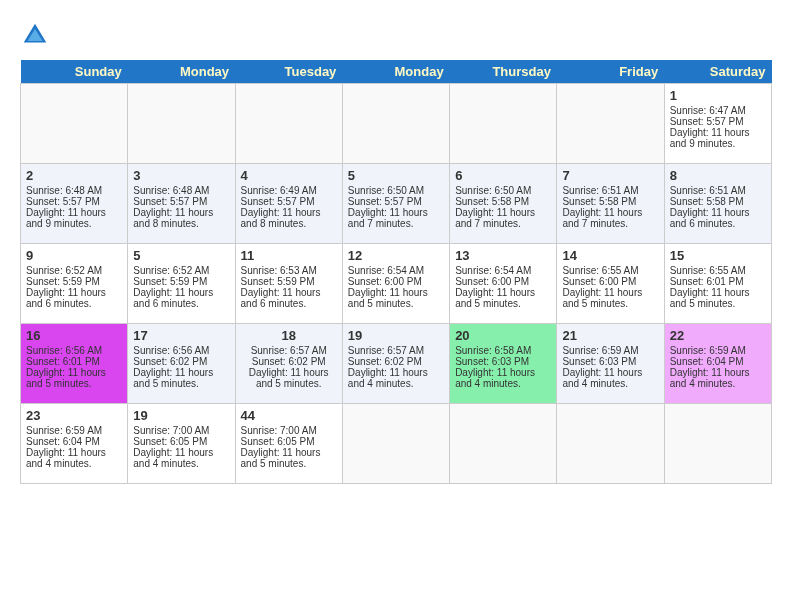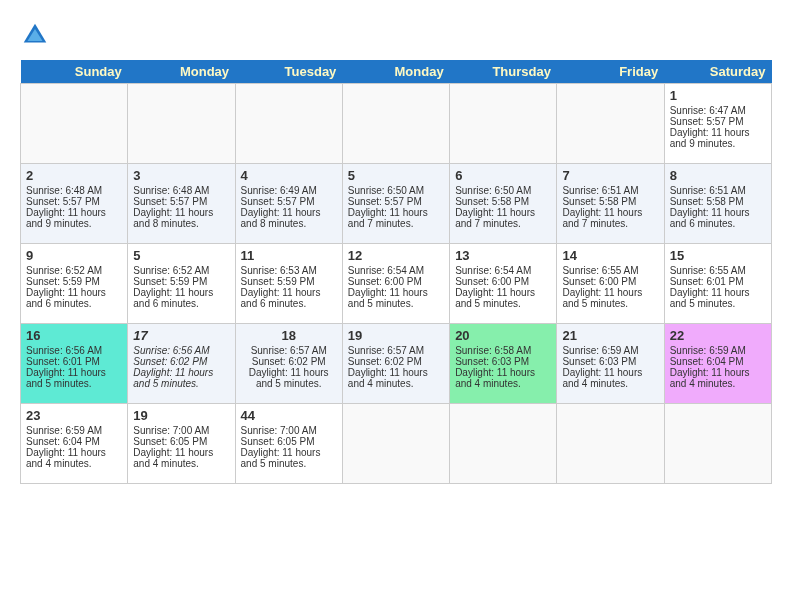--- a/index.html
+++ b/index.html
@@ -237,28 +237,28 @@
         </td>
         <td>
           <span class="day-num">15</span>
           <div>Sunrise: 6:55 AM</div>
           <div>Sunset: 6:01 PM</div>
           <div>Daylight: 11 hours</div>
           <div>and 5 minutes.</div>
         </td>
       </tr>
       <tr>
-        <td style="background-color: #5eead4; margin-top: 23px;">
+        <td style="background-color: #d946ef; margin-top: 23px;">
           <span class="day-num">16</span>
           <div>Sunrise: 6:56 AM</div>
           <div>Sunset: 6:01 PM</div>
           <div>Daylight: 11 hours</div>
           <div>and 5 minutes.</div>
         </td>
-        <td style="background-color: rgb(240, 244, 250); font-style: italic;">
+        <td style="background-color: rgb(240, 244, 250);">
           <span class="day-num">17</span>
           <div>Sunrise: 6:56 AM</div>
           <div>Sunset: 6:02 PM</div>
           <div>Daylight: 11 hours</div>
           <div>and 5 minutes.</div>
         </td>
         <td style="background-color: rgb(240, 244, 250); text-align: center;">
           <span class="day-num">18</span>
           <div>Sunrise: 6:57 AM</div>
           <div>Sunset: 6:02 PM</div>

